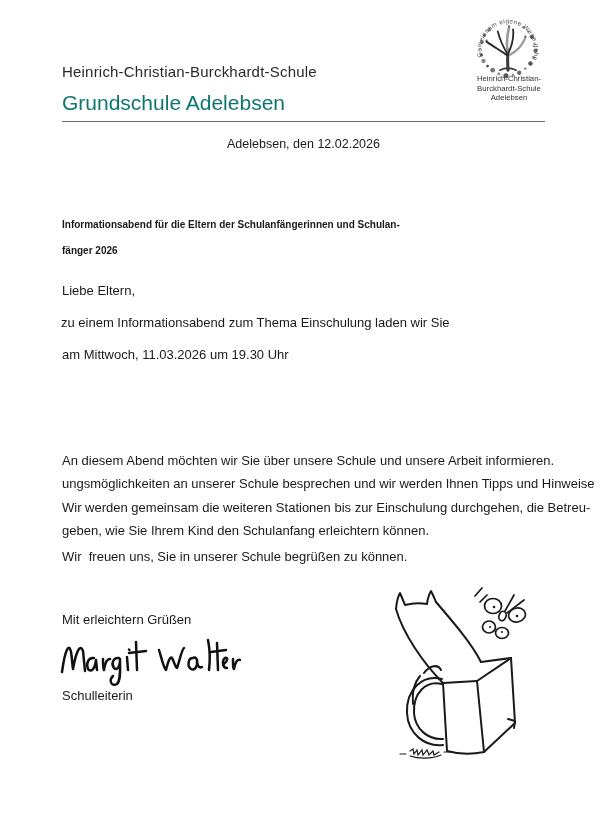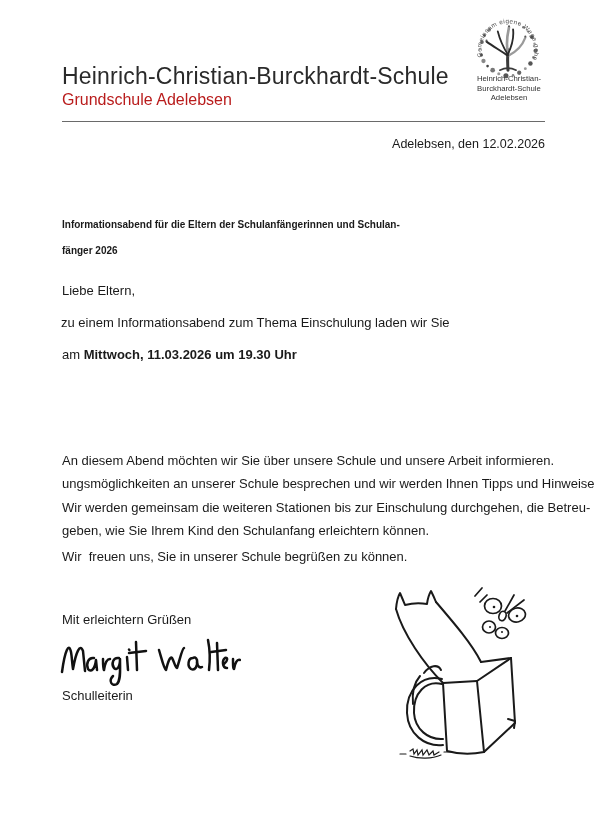--- a/index.html
+++ b/index.html
@@ -6,31 +6,31 @@
   .page{
     position:relative;
     width:607px;height:826px;
     margin:0 auto;
     background:#ffffff;
     font-family:"Liberation Sans", sans-serif;
     color:#1a1a1a;
     overflow:hidden;
   }
   .abs{position:absolute;}
-  .school-name{left:62px;top:63px;font-size:23px;letter-spacing:.2px;color:#2a2a2a;white-space:nowrap;text-align:right;}
-  .school-type{left:62px;top:91px;font-size:16px;color:#b91c1c;white-space:nowrap;}
+  .school-name{left:62px;top:63px;font-size:15px;letter-spacing:.2px;color:#2a2a2a;white-space:nowrap;text-align:right;}
+  .school-type{left:62px;top:91px;font-size:21px;color:#0f766e;white-space:nowrap;}
   .logo{left:466px;top:12px;width:86px;height:98px;}
   .divider{left:62px;top:121px;width:483px;border-top:1.5px solid #6a6a6a;height:0;}
-  .date-line{left:62px;top:137px;width:483px;text-align:right;font-size:12.5px;white-space:nowrap;}
+  .date-line{left:62px;top:137px;width:483px;text-align:center;font-size:12.5px;white-space:nowrap;}
   .subject{left:62px;top:212px;font-size:10px;font-weight:700;line-height:26px;white-space:nowrap;}
   .body-text{font-size:13px;white-space:nowrap;}
   .salutation{left:62px;top:283px;}
   .invite{left:61px;top:315px;}
   .meeting{left:62px;top:347px;}
-  .meeting b{font-weight:700;}
+  .meeting b{font-weight:400;}
   .location{left:62px;top:379px;}
   .para{left:62px;top:431px;line-height:23.4px;margin-top:18px;}
   .closing{left:62px;top:549px;white-space:pre;}
   .regards{left:62px;top:612px;}
   .signature{left:56px;top:628px;width:185px;height:60px;}
   .role{left:62px;top:688px;}
   .drawing{left:380px;top:570px;width:180px;height:210px;}
   .sr{position:absolute;width:1px;height:1px;overflow:hidden;clip:rect(0 0 0 0);white-space:nowrap;}
   .logo-caption{font-size:7.6px;fill:#333;}
   .arc-text{font-size:6.2px;fill:#4a4a4a;letter-spacing:.45px;}

